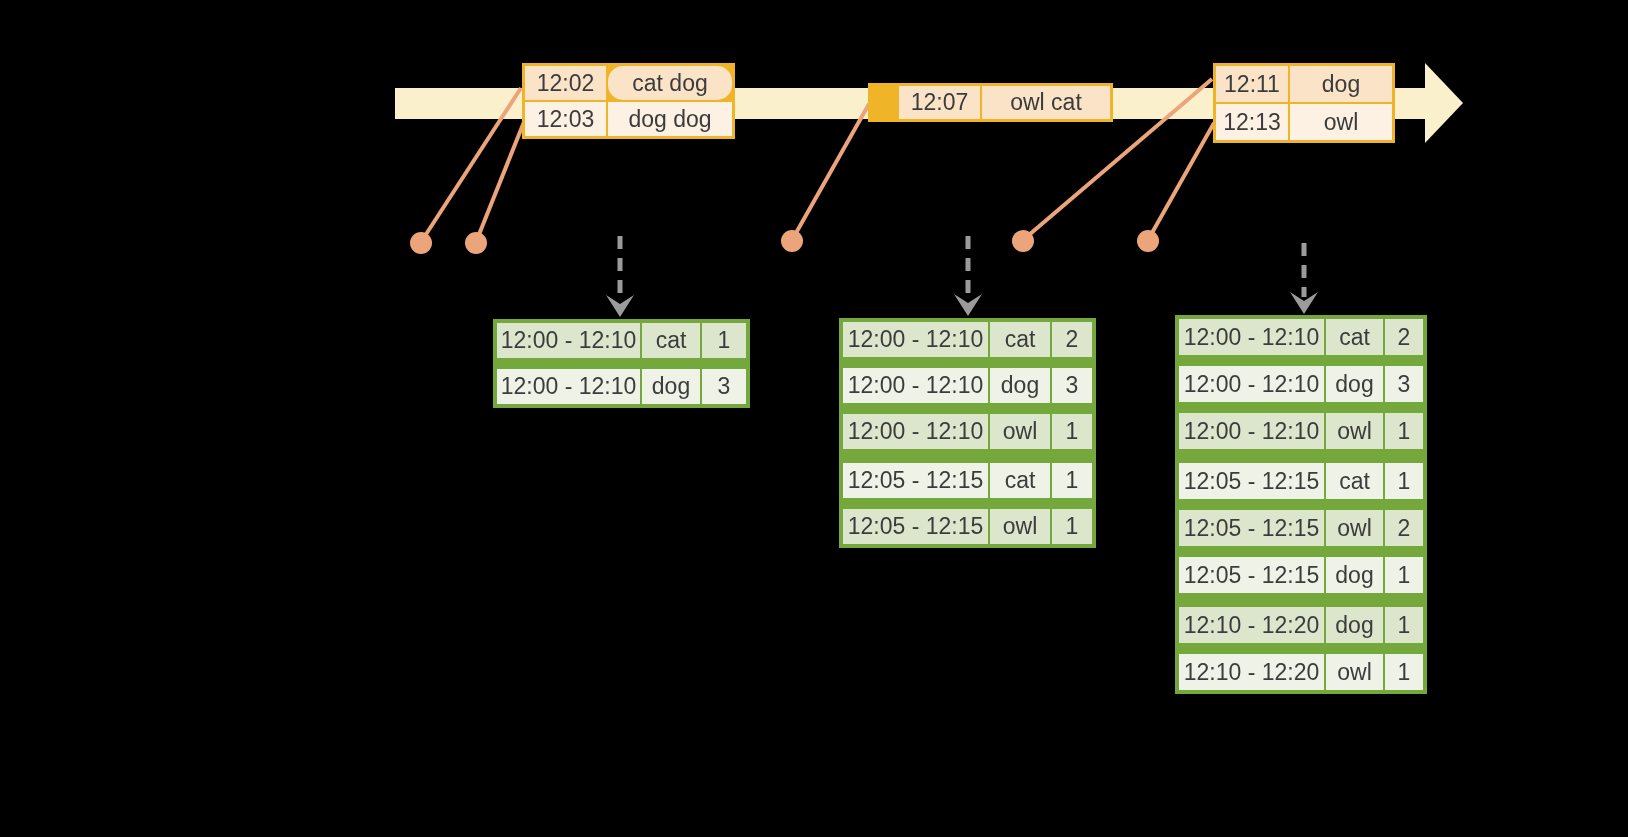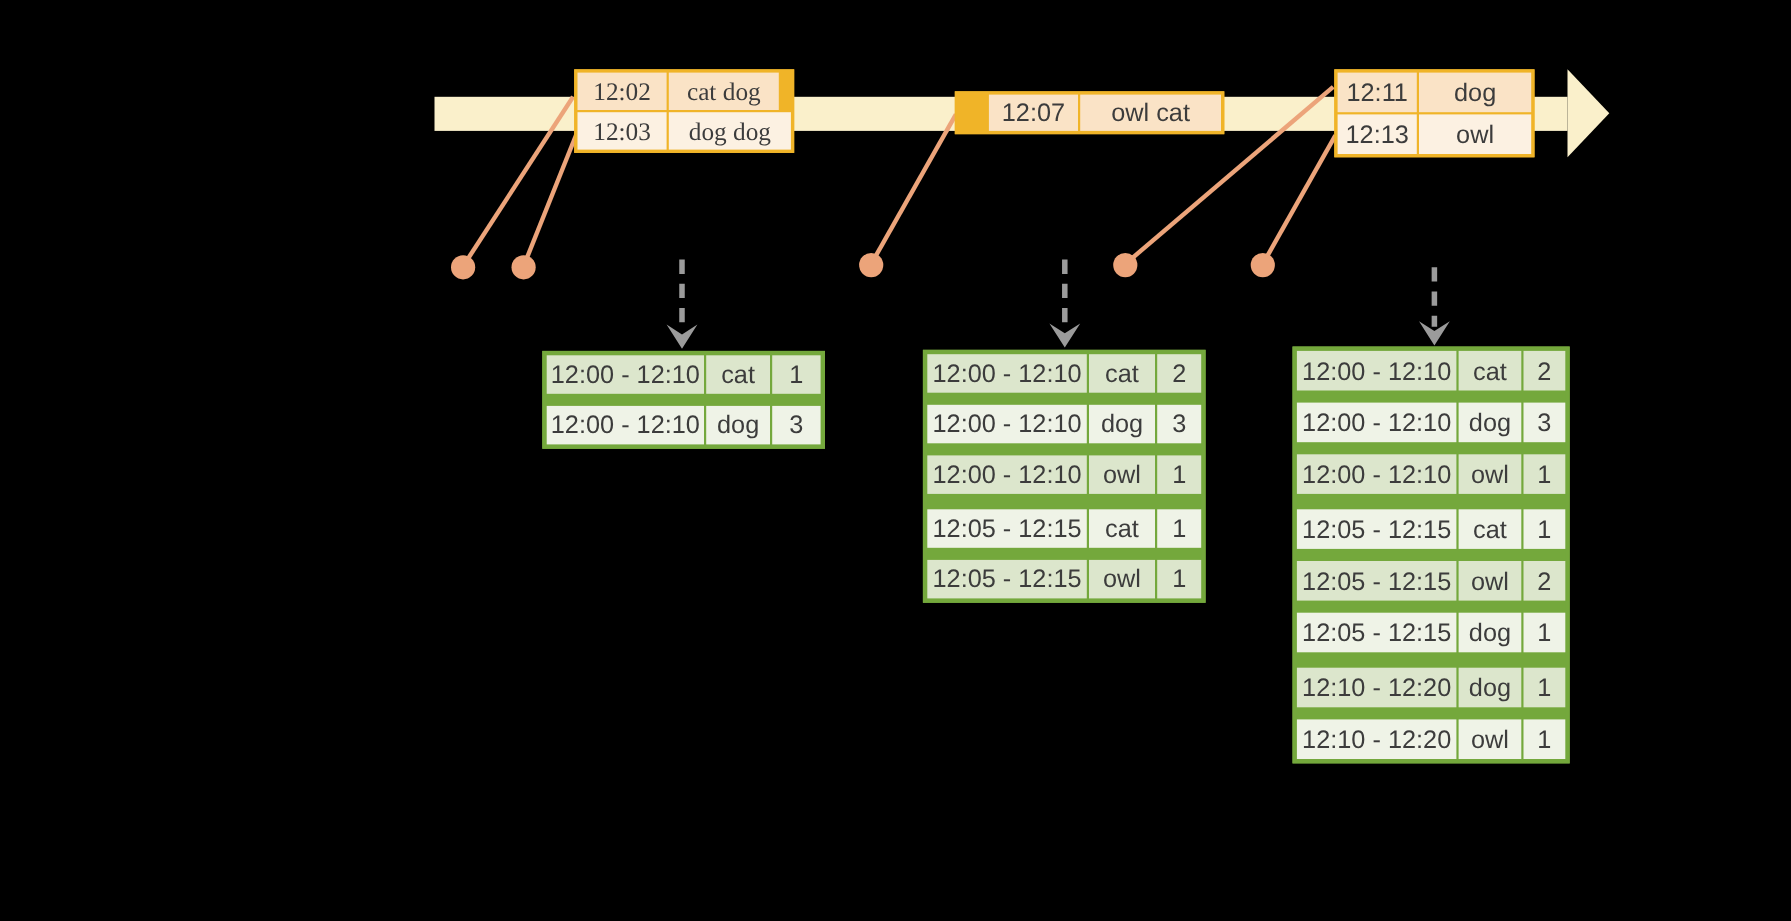--- a/index.html
+++ b/index.html
@@ -24,21 +24,21 @@
 
   .orange{border:3px solid var(--oborder);background:var(--oborder);gap:2px;}
   .orange .alt0 .tcell{background:var(--orowA);}
   .orange .alt1 .tcell{background:var(--orowB);}
 
   .green{border:4px solid var(--gborder);background:var(--gborder);gap:11px;}
   .green .alt0 .tcell{background:var(--growA);}
   .green .alt1 .tcell{background:var(--growB);}
   .trow.grp{margin-top:3px;}
 
-  #et1{left:522px;top:63px;}   #et1 .trow{height:34px;font-family:Liberation Serif, serif;}
+  #et1{left:522px;top:63px;}   #et1 .trow{height:34px;}
   #et2{left:868px;top:83px;}   #et2 .trow{height:33px;}
   #et3{left:1213px;top:63px;}  #et3 .trow{height:36px;}
 
   #rt1{left:493px;top:319px;}  #rt1 .trow{height:35px;}
   #rt2{left:839px;top:318px;}  #rt2 .trow{height:35px;}
   #rt3{left:1175px;top:315px;} #rt3 .trow{height:36px;}
 
   svg{position:absolute;left:0;top:0;}
 </style>
 </head>
@@ -72,25 +72,25 @@
     <g fill="#9B9B9B">
       <path d="M606,295 L620,317 L634,295 L620,304 Z"></path>
       <path d="M954,294 L968,316 L982,294 L968,303 Z"></path>
       <path d="M1290,292 L1304,314 L1318,292 L1304,301 Z"></path>
     </g>
   </svg>
 
   <div id="et1" class="table orange">
       <div class="trow alt0">
         <div class="tcell" style="width: 81px;">12:02</div>
-        <div class="tcell" style="width: 100px;">cat dog</div>
+        <div class="tcell" style="width: 124px; border-radius: 15px;">cat dog</div>
       </div>
       <div class="trow alt1">
         <div class="tcell" style="width: 81px;">12:03</div>
-        <div class="tcell" style="width: 111px;">dog dog</div>
+        <div class="tcell" style="width: 124px;">dog dog</div>
       </div>
     </div>
   <div id="et2" class="table orange">
       <div class="trow alt0">
         <div class="tcell" style="width: 81px; margin-left: 28px;">12:07</div>
         <div class="tcell" style="width: 128px;">owl cat</div>
       </div>
     </div>
   <div id="et3" class="table orange">
       <div class="trow alt0">

